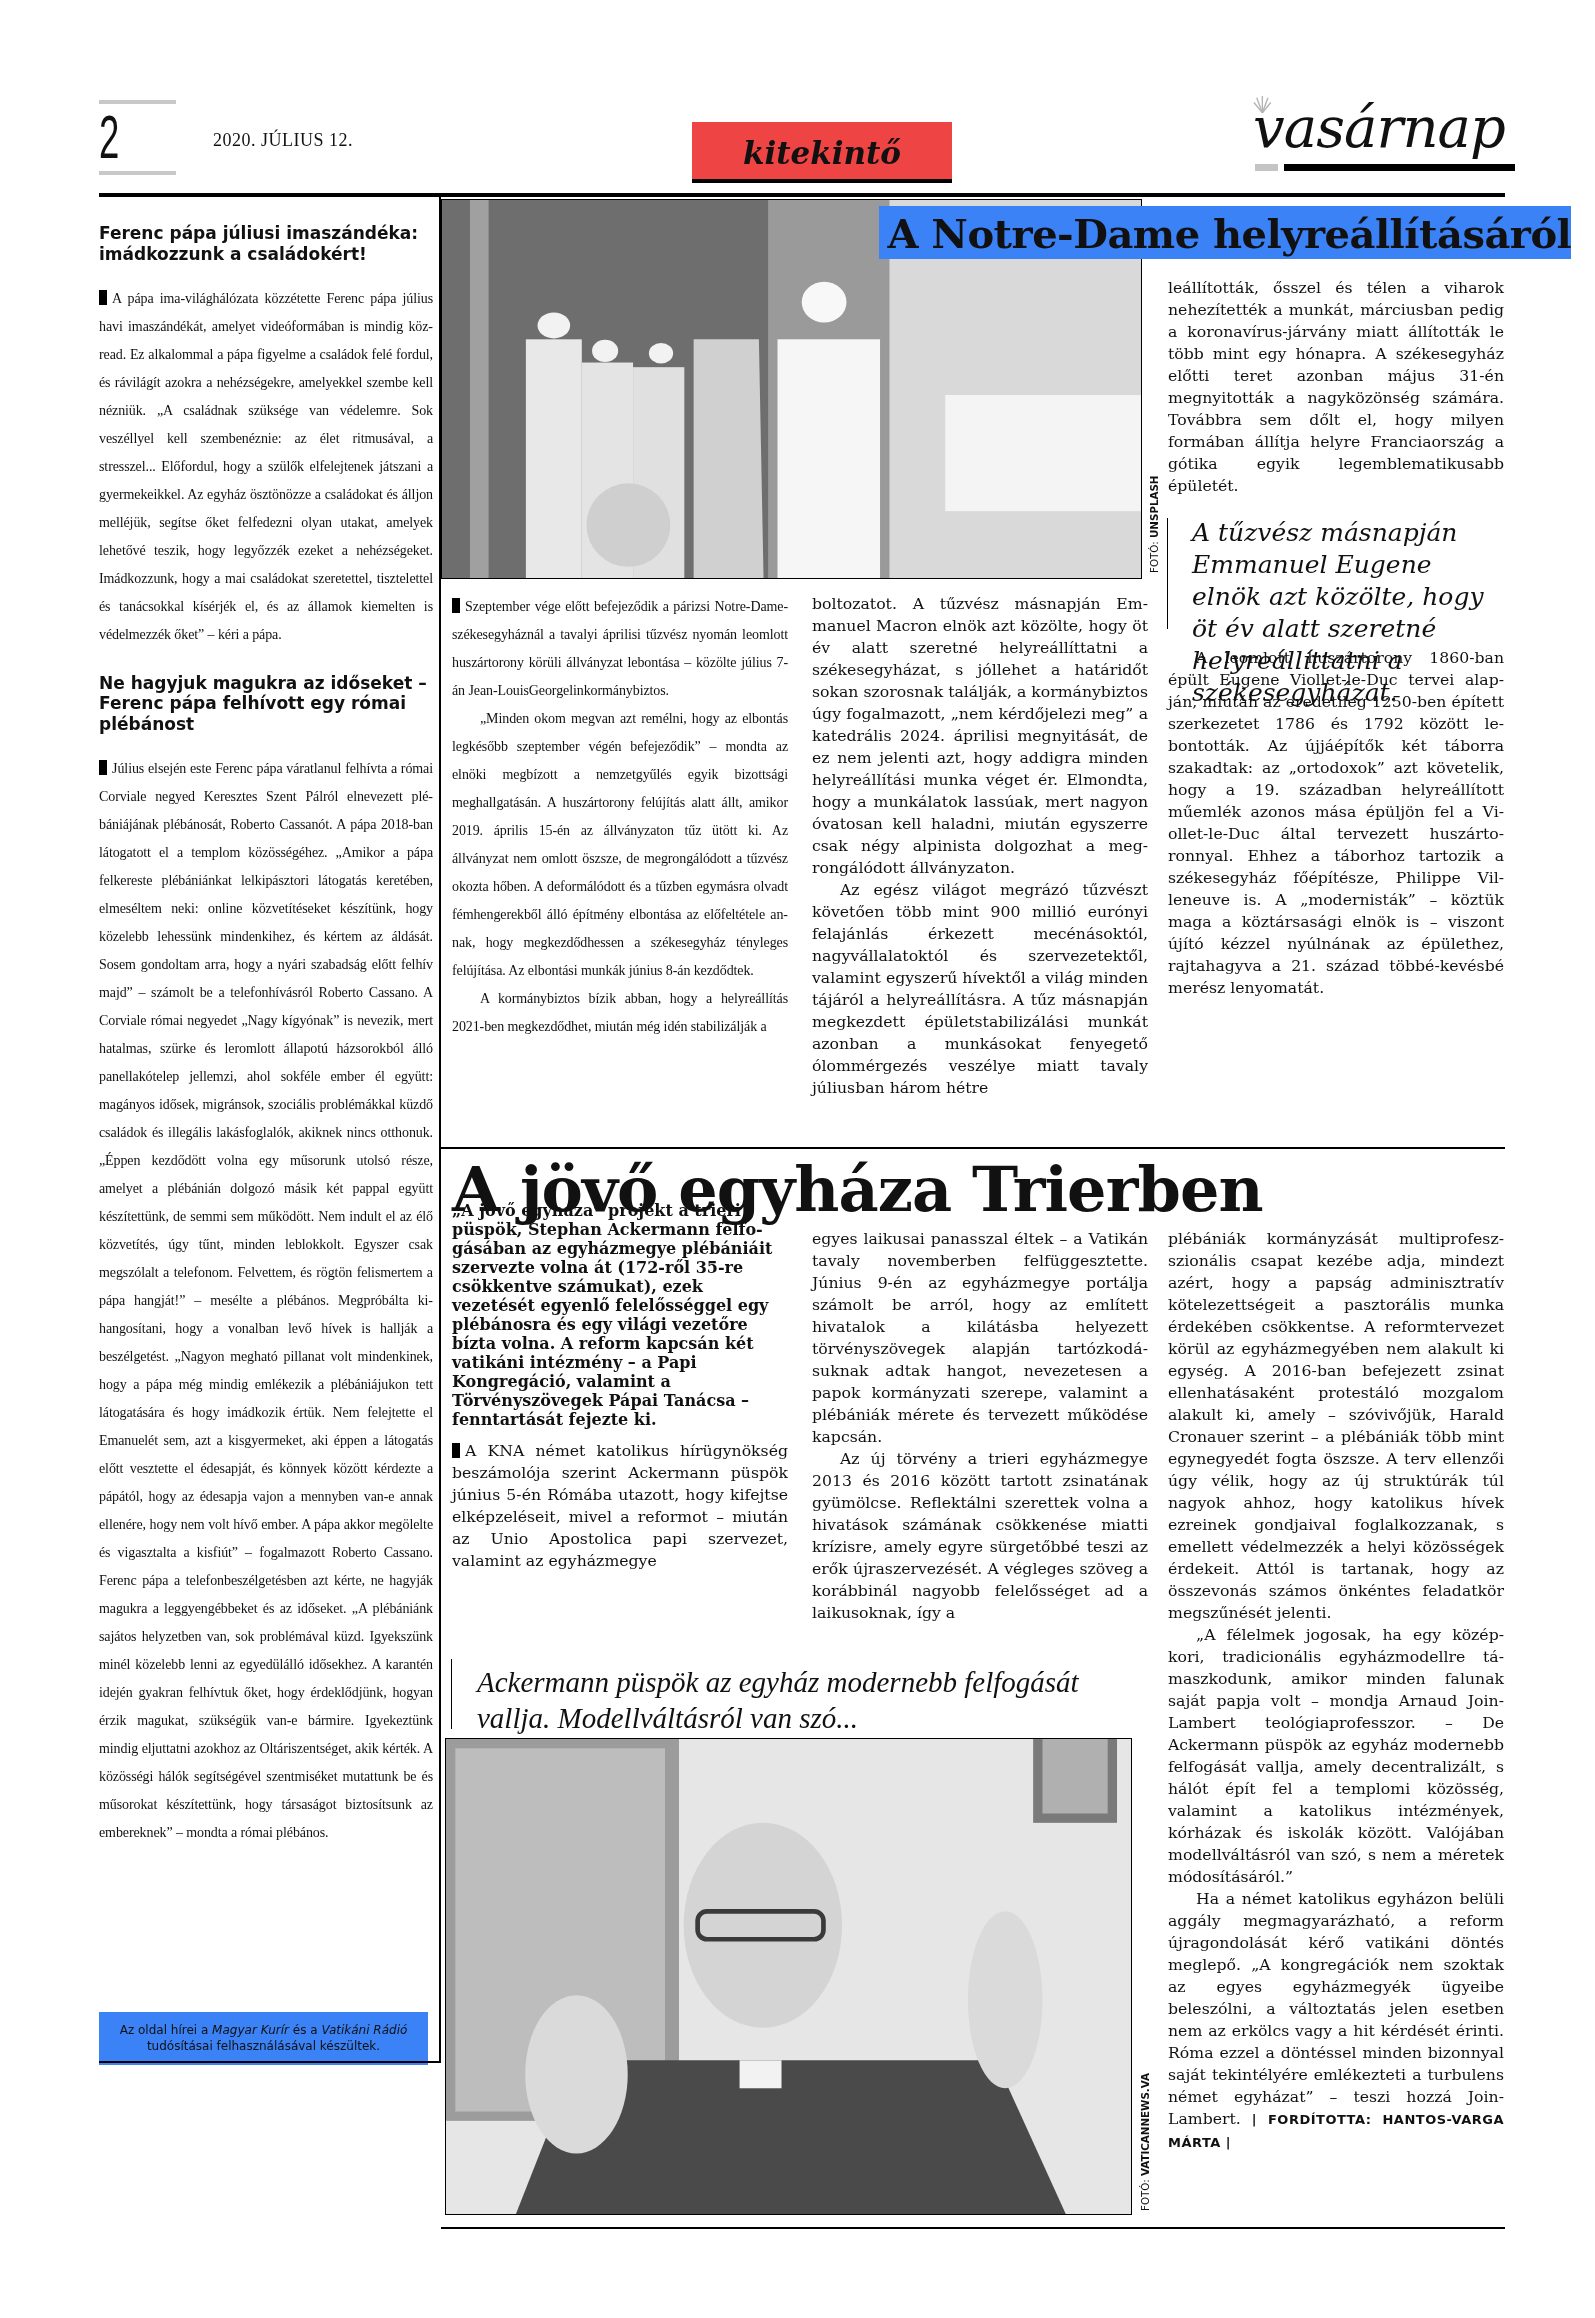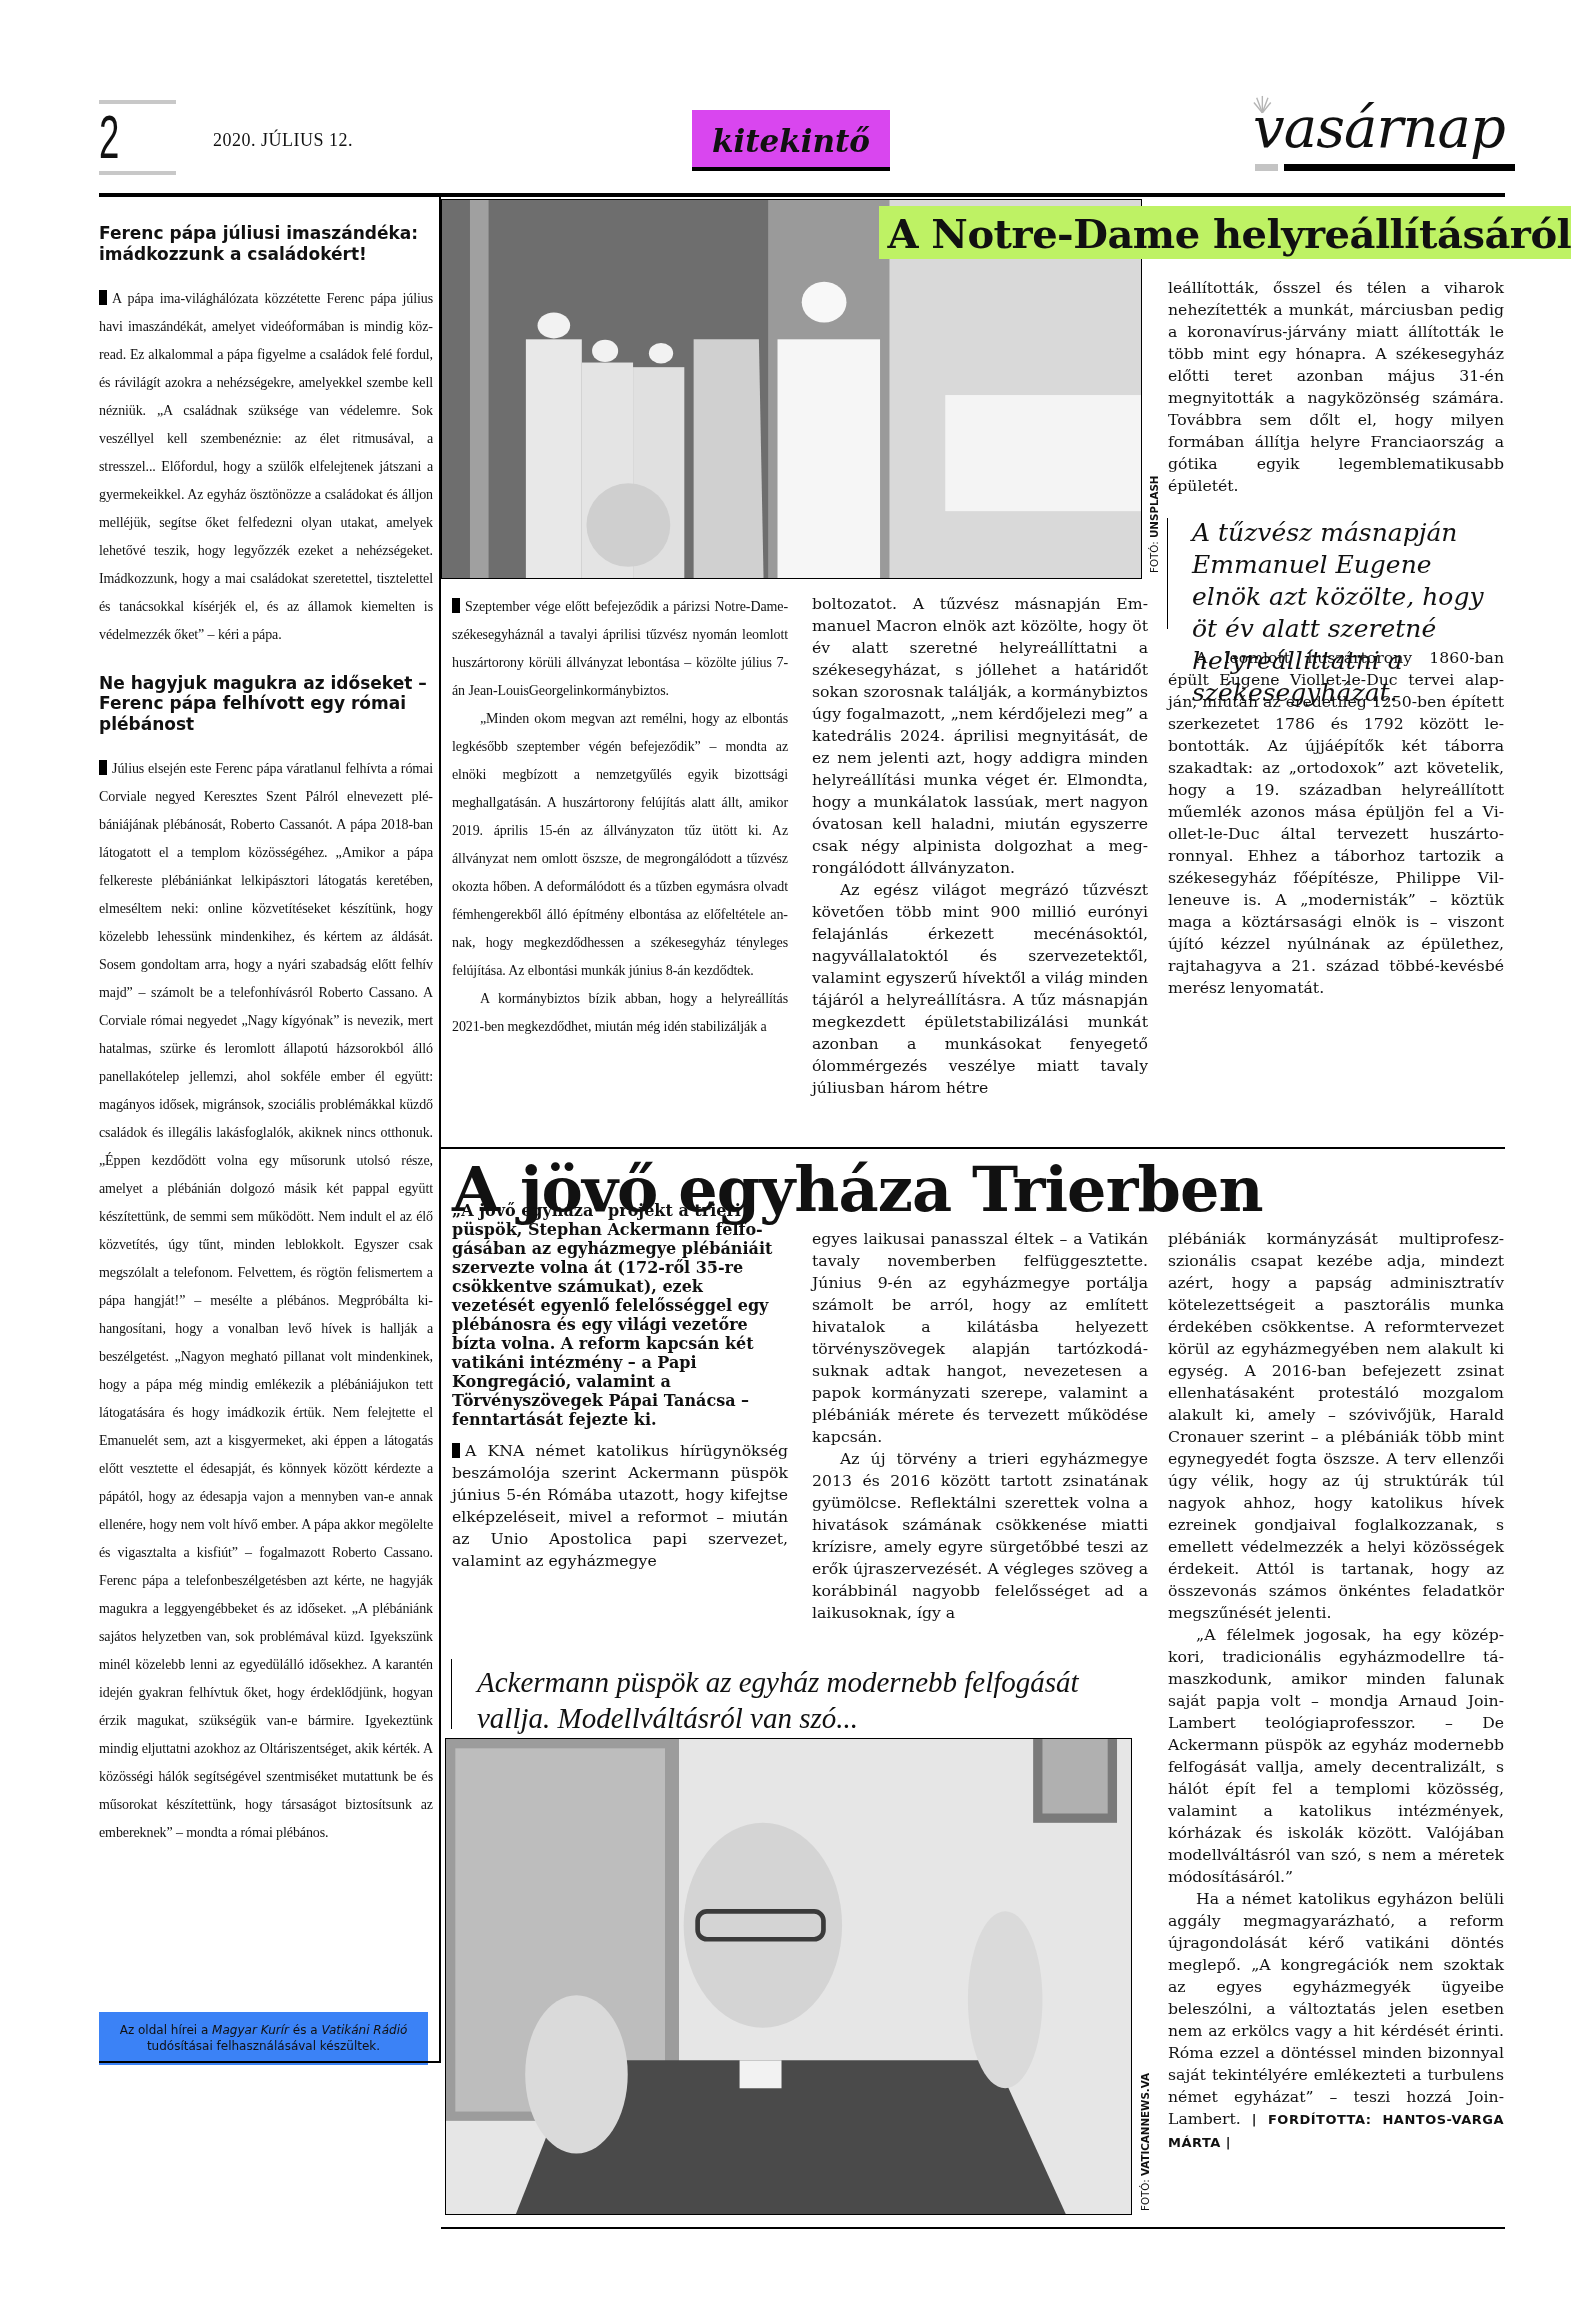--- a/index.html
+++ b/index.html
@@ -4,21 +4,21 @@
 <style>
   html, body { margin: 0; padding: 0; background: #ffffff; }
   body { width: 1595px; height: 2319px; position: relative; overflow: hidden; color: #111; font-family: "DejaVu Serif", serif; }
   .abs { position: absolute; }
 
   
   .page-num { left: 99px; top: 107px; font-family: "Liberation Sans", sans-serif; font-size: 61px; line-height: 1; transform: scaleX(0.6); transform-origin: left top; }
   .page-num-bar-top { left: 99px; top: 100px; width: 77px; height: 3.7px; background: #c8c8c8; }
   .page-num-bar-bot { left: 99px; top: 171px; width: 77px; height: 3.7px; background: #c8c8c8; }
   .date { left: 213px; top: 130px; font-family: "Liberation Serif", serif; font-size: 18px; letter-spacing: 0.5px; }
-  .section-tab { left: 692px; top: 110px; width: 198px; height: 61px; background: #d946ef; border-bottom: 4.2px solid #000; box-sizing: border-box; text-align: center; }
+  .section-tab { left: 692px; top: 122px; width: 260px; height: 61px; background: #ef4444; border-bottom: 4.2px solid #000; box-sizing: border-box; text-align: center; }
   .section-tab span { display: inline-block; margin-top: 13px; font-family: "DejaVu Serif", serif; font-style: italic; font-weight: bold; font-size: 31px; }
   .masthead { left: 1253px; top: 100px; width: 262px; height: 70px; }
   .masthead .word { position: absolute; left: 0; top: 0; font-family: "DejaVu Serif", serif; font-style: italic; font-size: 56px; line-height: 1; letter-spacing: -0.9px; }
   .masthead .bar-grey { position: absolute; left: 1.9px; top: 64px; width: 23.4px; height: 6.5px; background: #c4c4c4; }
   .masthead .bar-black { position: absolute; left: 31px; top: 64px; width: 231px; height: 6.5px; background: #000; }
   .masthead .spark { position: absolute; left: 0; top: -4.7px; width: 18.7px; height: 18.7px; }
   .header-rule { left: 99px; top: 193px; width: 1406px; height: 3.7px; background: #000; }
 
   
   .vrule { width: 1.9px; background: #000; }
@@ -28,21 +28,21 @@
   .col-text { font-family: "DejaVu Serif", serif; font-size: 15.7px; line-height: 22px; text-align: justify; hyphens: manual; }
   .col-text p { margin: 0; text-indent: 28px; }
   .col-text p.first { text-indent: 0; }
   .sq { display: inline-block; width: 7.5px; height: 15px; background: #000; margin-right: 5.6px; vertical-align: -1.9px; }
   .brief-head { font-family: "DejaVu Sans", sans-serif; font-weight: bold; font-size: 17px; line-height: 20.6px; }
   .narrow { font-family: "Liberation Serif", serif; font-size: 14px; line-height: 28px; letter-spacing: -0.1px; }
 
   
   .photo { background: #8a8a8a; overflow: hidden; border: 1.4px solid #000; box-sizing: border-box; }
   .photo svg { display: block; width: 100%; height: 100%; }
-  .nd-headline { left: 879px; top: 206px; background: #bef264; padding: 8.4px 0 4.7px 8.4px; font-family: "DejaVu Serif", serif; font-weight: bold; font-size: 40px; line-height: 1; white-space: nowrap; letter-spacing: -0.5px; }
+  .nd-headline { left: 879px; top: 206px; background: #3b82f6; padding: 8.4px 0 4.7px 8.4px; font-family: "DejaVu Serif", serif; font-weight: bold; font-size: 40px; line-height: 1; white-space: nowrap; letter-spacing: -0.5px; }
   .photo-credit { font-family: "DejaVu Sans", sans-serif; font-size: 10.3px; transform: rotate(-90deg); transform-origin: left top; white-space: nowrap; }
   .photo-credit b { font-weight: bold; }
   .pull-quote { font-family: "DejaVu Serif", serif; font-style: italic; font-size: 25px; line-height: 32px; }
   .pq-rule { width: 1.4px; background: #000; }
 
   
   .trier-headline { left: 452px; top: 1159px; font-family: "DejaVu Serif", serif; font-weight: bold; font-size: 62px; line-height: 1; letter-spacing: -0.9px; white-space: nowrap; }
   .lede { font-family: "DejaVu Serif", serif; font-weight: bold; font-size: 16px; line-height: 19px; }
   .ack-quote { font-family: "Liberation Serif", serif; font-style: italic; font-size: 29px; line-height: 36px; }
   .sources-box { background: #3b82f6; text-align: center; font-family: "DejaVu Sans", sans-serif; font-size: 12px; line-height: 16px; padding: 10.3px 14px; box-sizing: border-box; }

